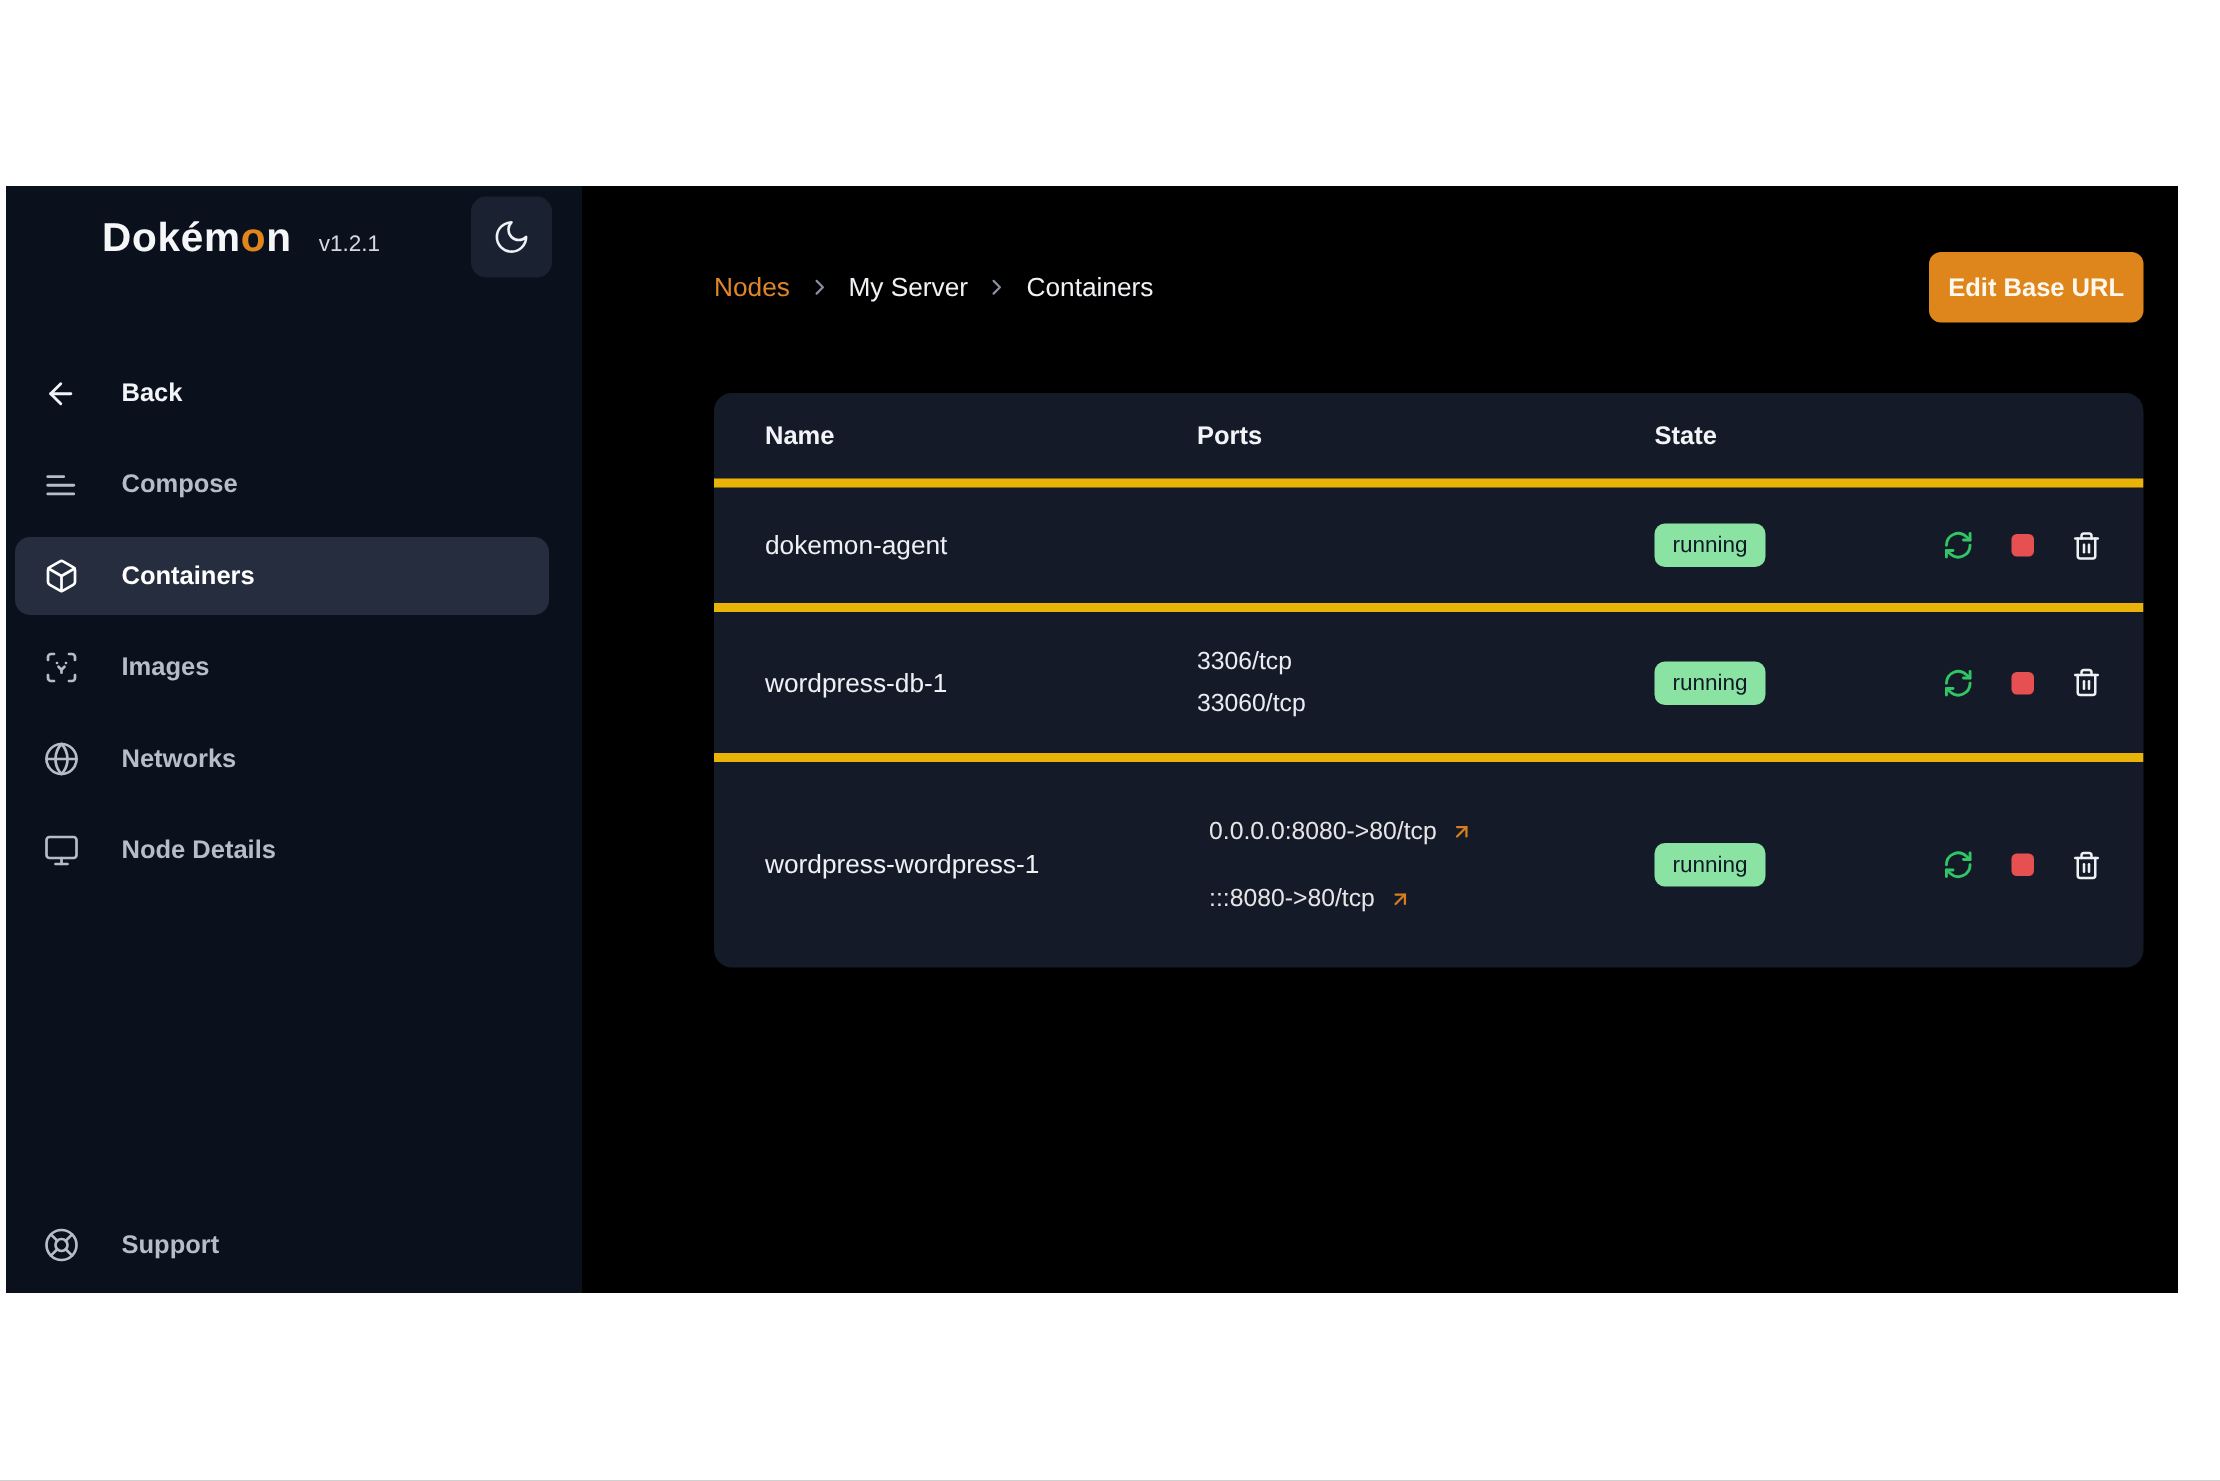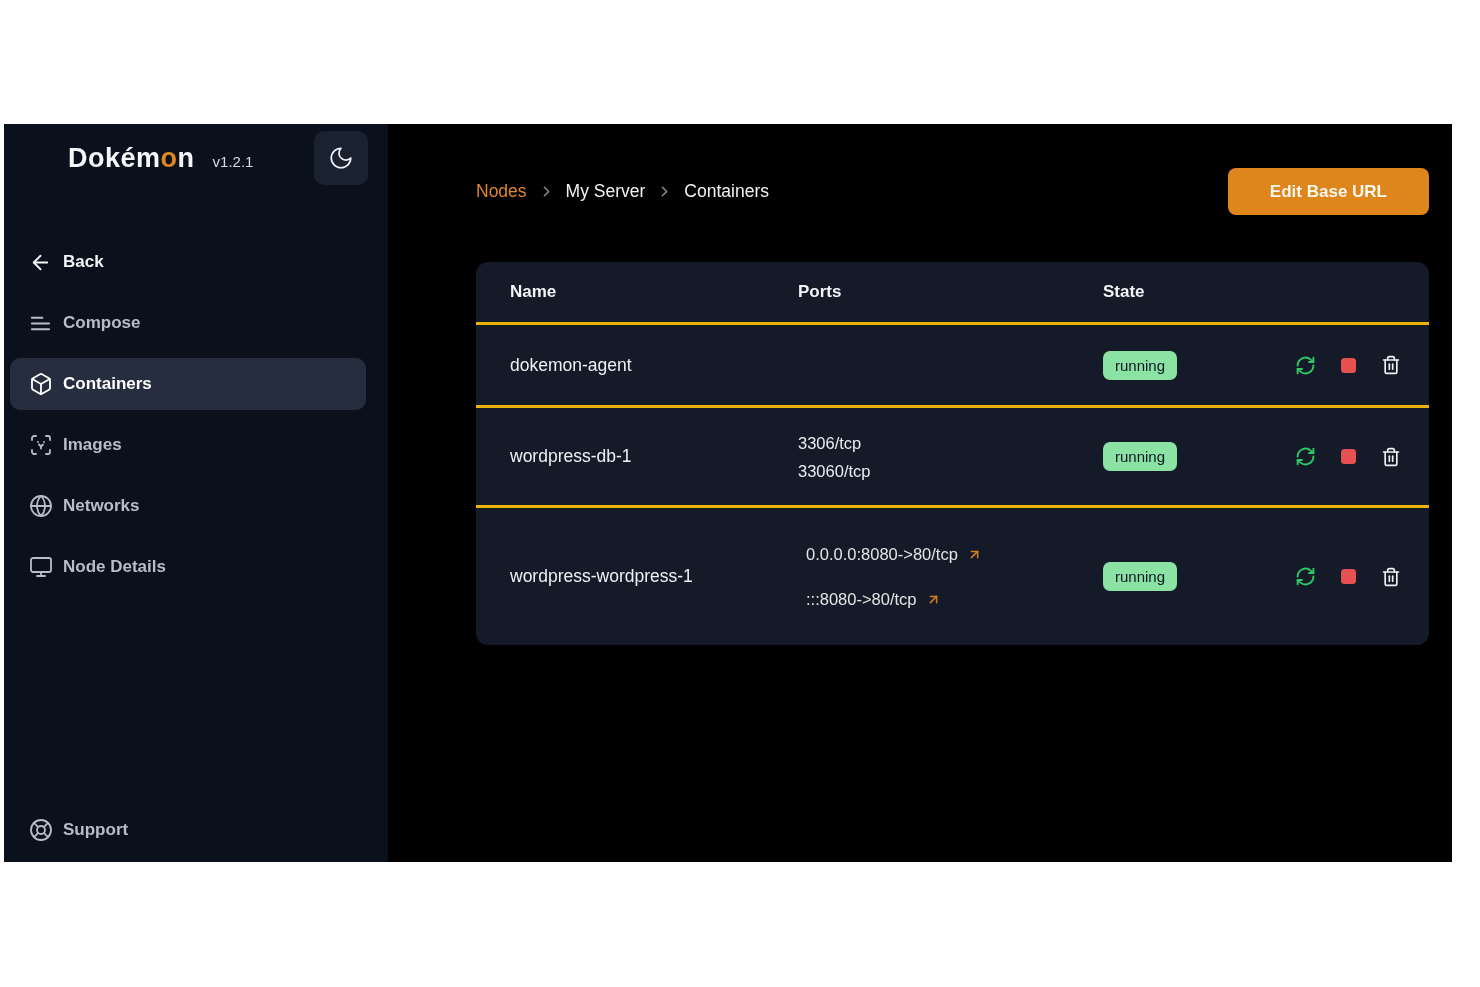--- a/index.html
+++ b/index.html
@@ -10,44 +10,44 @@
   
   .sidebar { width:384px; background:#0b101d; display:flex; flex-direction:column; flex-shrink:0; }
   .brand-row { display:flex; align-items:center; justify-content:space-between; margin:6px 20px 0 64px; height:56px; }
   .logo { font-size:27px; font-weight:700; color:#f5f6f8; letter-spacing:.5px; white-space:nowrap; }
   .logo .accent { color:#e0861c; }
   .logo .version { font-size:15px; font-weight:400; color:#d4d8df; margin-left:10px; letter-spacing:0; }
   .theme-btn { width:54px; height:54px; background:#1a2231; border:none; border-radius:10px; display:flex; align-items:center; justify-content:center; cursor:pointer; }
   .theme-btn svg { stroke:#eef1f5; }
 
   .nav { margin-top:50px; display:flex; flex-direction:column; }
-  .nav-item { display:flex; align-items:center; height:52px; margin:0 22px 9px 6px; padding-left:18px; border-radius:10px; gap:10px; cursor:pointer; }
+  .nav-item { display:flex; align-items:center; height:52px; margin:0 22px 9px 6px; padding-left:18px; border-radius:10px; gap:28px; cursor:pointer; }
   .nav-item .icon { width:25px; height:25px; display:flex; align-items:center; justify-content:center; flex-shrink:0; }
   .nav-item .icon svg { stroke:#b6bdc9; }
   .nav-label { font-size:17px; font-weight:600; color:#b6bdc9; }
   .nav-item.emph .nav-label { color:#f2f4f8; font-weight:700; }
   .nav-item.emph .icon svg { stroke:#f2f4f8; }
   .nav-item.active { background:#262d3e; }
   .nav-item.active .nav-label { color:#ffffff; font-weight:700; }
   .nav-item.active .icon svg { stroke:#ffffff; }
   .support-item { margin-top:auto; margin-bottom:6px; }
 
   
   .main { flex:1; background:#000000; position:relative; }
   .topbar { display:flex; align-items:center; justify-content:space-between; margin:44px 23px 0 88px; }
   .breadcrumb { display:flex; align-items:center; gap:11px; }
   .crumb { font-size:17.5px; color:#f0f2f6; }
   .crumb.accent { color:#e0862a; cursor:pointer; }
   .crumb-sep { display:flex; align-items:center; }
   .crumb-sep svg { stroke:#8a91a0; }
-  .edit-btn { background:#de861c; color:#fff8ee; border:none; border-radius:8px; height:47px; padding:0 42px; font-size:17px; font-weight:700; font-family:"Liberation Sans", sans-serif; cursor:pointer; }
+  .edit-btn { background:#de861c; color:#fff8ee; border:none; border-radius:8px; height:47px; padding:0 13px; font-size:17px; font-weight:700; font-family:"Liberation Sans", sans-serif; cursor:pointer; }
 
   
   .card { margin:47px 23px 0 88px; width:953px; background:#141a28; border-radius:12px; overflow:hidden; }
-  .trow { display:grid; grid-template-columns:288px 305px 180px 1fr; padding-left:34px; padding-right:28px; align-items:center; border-bottom:3px solid #eab308; }
+  .trow { display:grid; grid-template-columns:288px 305px 180px 1fr; padding-left:34px; padding-right:28px; align-items:center; border-bottom:6px solid #eab308; }
   .trow:last-child { border-bottom:none; }
   .thead { height:63px; }
   .th { font-size:17px; font-weight:700; color:#f2f4f8; }
   .row-1 { height:83px; }
   .row-2 { height:100px; }
   .row-3 { height:137px; }
   .cell-name { font-size:17.5px; color:#eef0f4; }
   .cell-ports { display:flex; flex-direction:column; justify-content:center; }
   .portline { font-size:16.5px; color:#e9ecf1; line-height:28px; }
   .portlink { display:flex; align-items:center; gap:9px; color:#e5e5e5; font-size:16.5px; text-decoration:none; padding-left:8px; cursor:pointer; }

